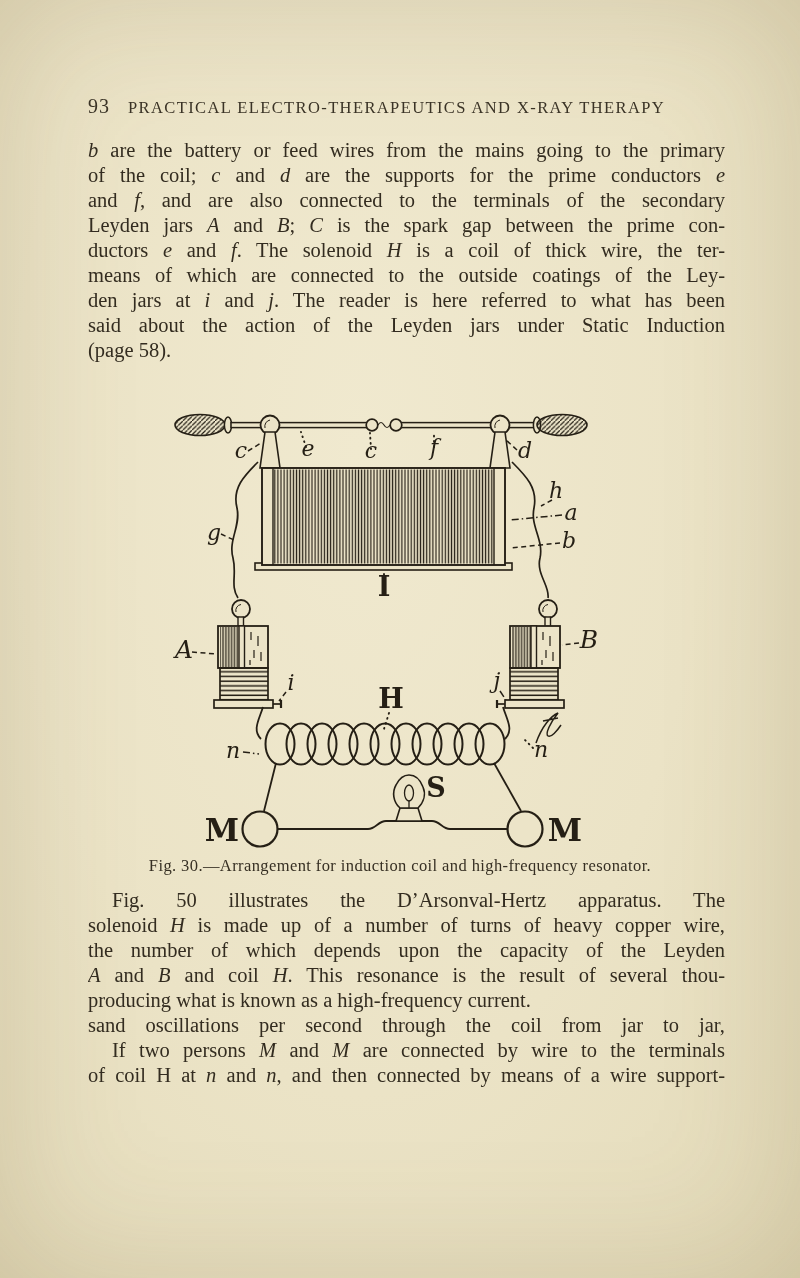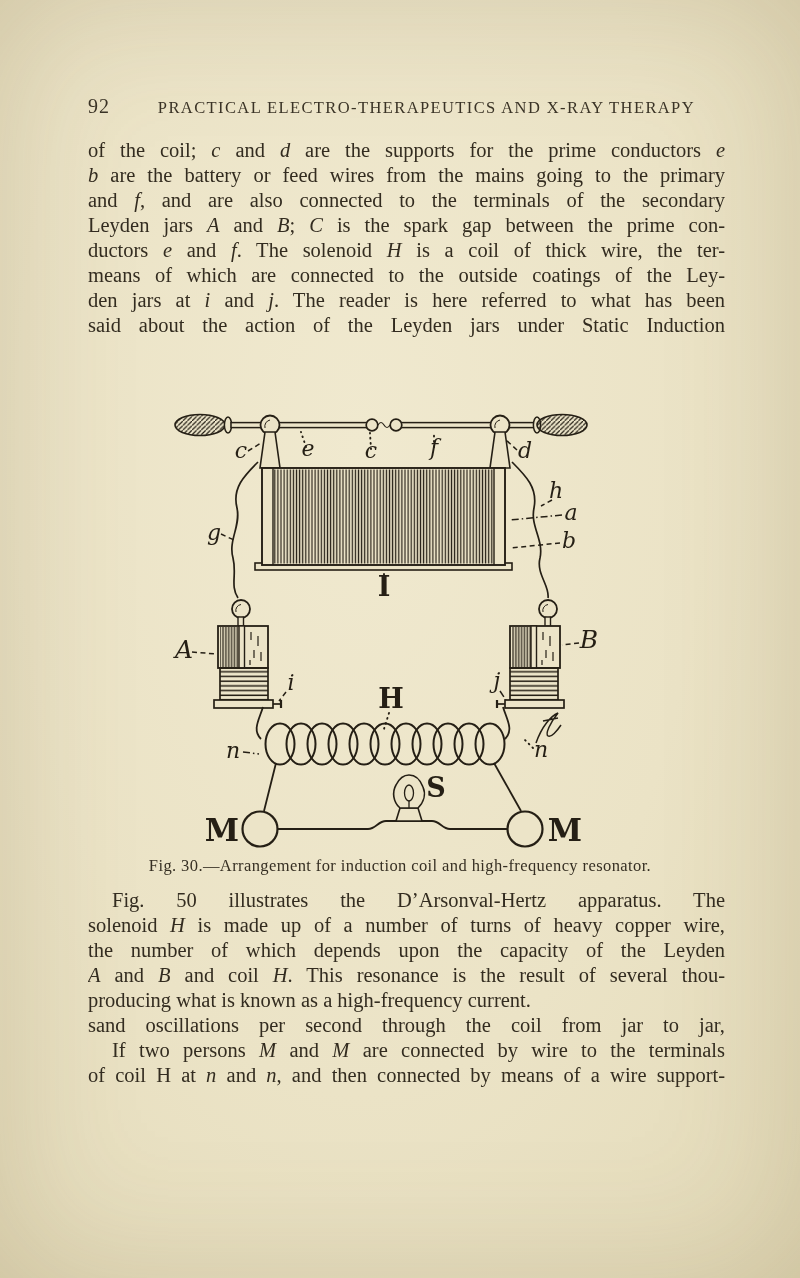--- a/index.html
+++ b/index.html
@@ -5,21 +5,21 @@
   html,body{margin:0;padding:0;}
   body{width:800px;height:1278px;overflow:hidden;
        font-family:"Liberation Serif","DejaVu Serif",serif;}
   .page{position:relative;width:800px;height:1278px;
         background:radial-gradient(ellipse at 45% 35%, #f0e9cf 0%, #ebe3c6 55%, #e3dab8 100%);
         box-shadow:inset 0 0 140px rgba(115,95,55,.20);
         color:#322b1f;}
   
   .head{position:absolute;top:95px;left:88px;width:637px;height:24px;}
   .pagenum{position:absolute;left:0;top:0;font-size:20px;letter-spacing:1px;color:#3a3326;}
-  .runtitle{position:absolute;left:40px;right:30px;top:3px;text-align:right;
+  .runtitle{position:absolute;left:40px;right:36px;top:3px;text-align:left;
             font-size:16.5px;letter-spacing:1.4px;color:#3a3326;white-space:nowrap;}
   
   .textblock{position:absolute;left:88px;width:637px;}
   #para1{top:138px;}
   #para23{top:888px;}
   .line{height:25px;line-height:25px;font-size:20.5px;overflow:hidden;
         text-align:justify;text-align-last:justify;color:#332c20;}
   .line.last{text-align-last:left;}
   .line.indent{padding-left:24px;}
   .line i{font-style:italic;}
@@ -32,33 +32,34 @@
   .cap{font-style:italic;font-size:25px;}
   .big{font-size:27px;font-weight:bold;}
   .huge{font-size:31px;font-weight:bold;}
 </style>
 </head>
 <body>
 
 <div class="page">
 
   <div class="head">
-    <span class="pagenum">92</span>
+    <span class="pagenum">93</span>
     <span class="runtitle">PRACTICAL ELECTRO-THERAPEUTICS AND X-RAY THERAPY</span>
   </div>
 
   <div class="textblock" id="para1">
+    <div class="line"><i>b</i> are the battery or feed wires from the mains going to the primary</div>
     <div class="line">of the coil; <i>c</i> and <i>d</i> are the supports for the prime conductors <i>e</i></div>
-    <div class="line"><i>b</i> are the battery or feed wires from the mains going to the primary</div>
     <div class="line">and <i>f</i>, and are also connected to the terminals of the secondary</div>
     <div class="line">Leyden jars <i>A</i> and <i>B</i>; <i>C</i> is the spark gap between the prime con-</div>
     <div class="line">ductors <i>e</i> and <i>f</i>. The solenoid <i>H</i> is a coil of thick wire, the ter-</div>
     <div class="line">means of which are connected to the outside coatings of the Ley-</div>
     <div class="line">den jars at <i>i</i> and <i>j</i>. The reader is here referred to what has been</div>
     <div class="line">said about the action of the Leyden jars under Static Induction</div>
+    <div class="line last">(page 58).</div>
   </div>
 
   <svg class="fig" viewBox="0 0 600 455" xmlns="http://www.w3.org/2000/svg">
     <defs>
       <pattern id="windings" width="3.1" height="12" patternUnits="userSpaceOnUse">
         <line x1="1.2" y1="0" x2="1.2" y2="12" stroke="#251f15" stroke-width="1.25"></line>
       </pattern>
       <pattern id="jarhatch" width="2.9" height="12" patternUnits="userSpaceOnUse">
         <line x1="1.1" y1="0" x2="1.1" y2="12" stroke="#251f15" stroke-width="1.3"></line>
       </pattern>

